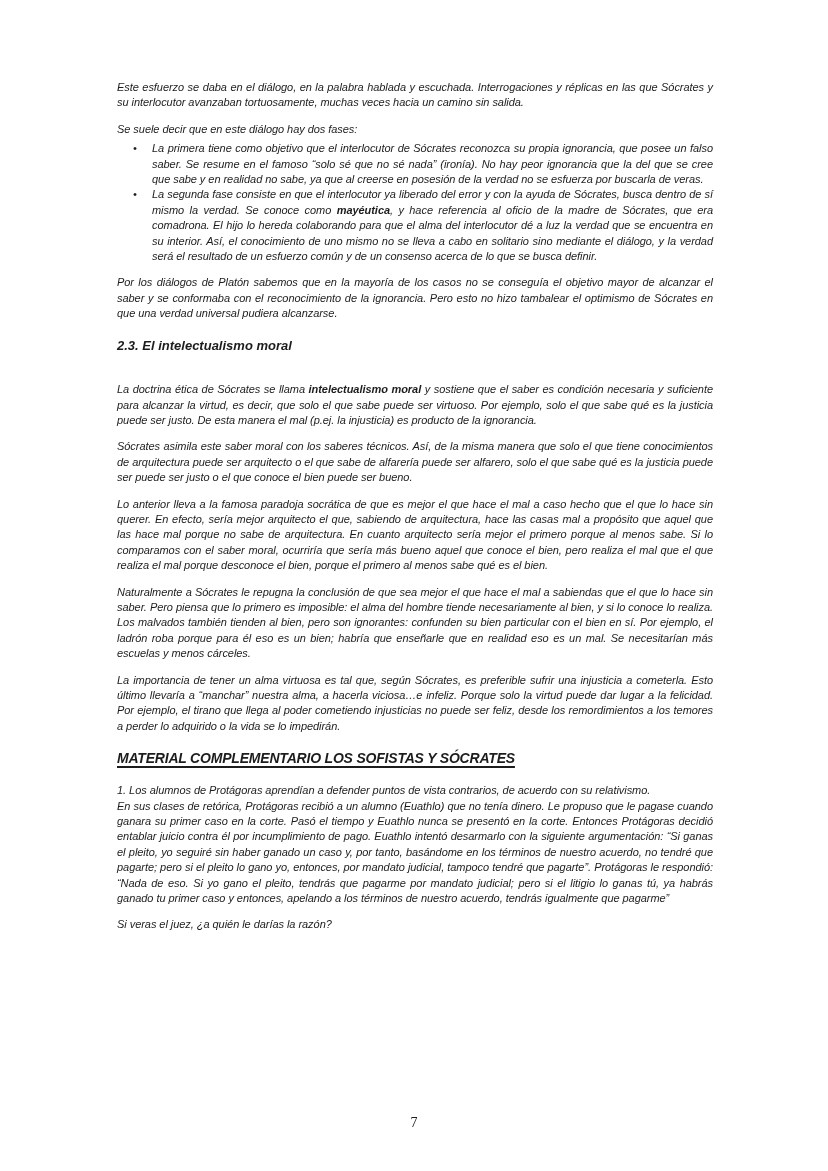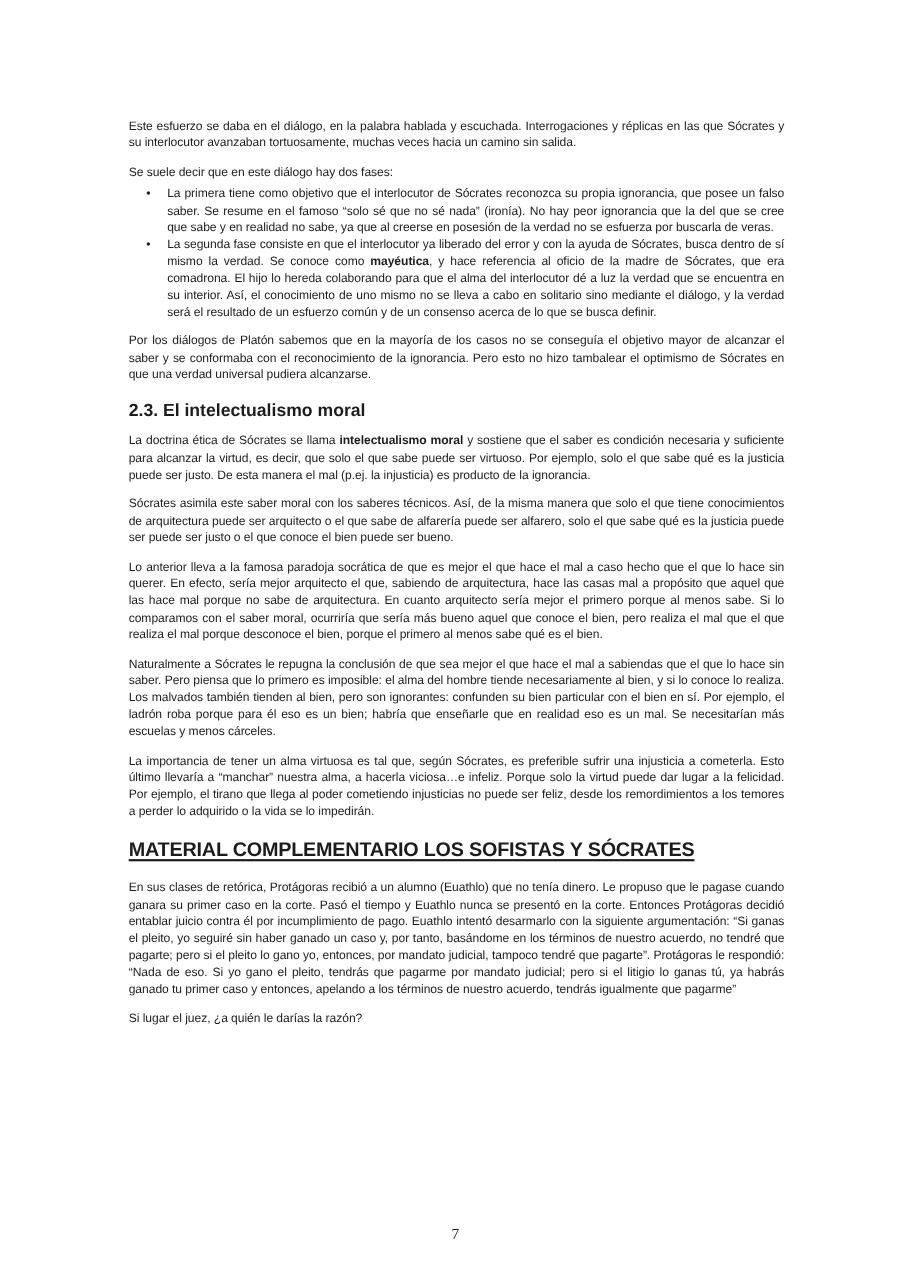--- a/index.html
+++ b/index.html
@@ -3,37 +3,37 @@
 <meta charset="utf-8">
 <style>
   * { box-sizing: border-box; }
   html, body { margin: 0; padding: 0; background: #ffffff; }
   .page {
     width: 828px; height: 1171px; background: #ffffff;
     position: relative; overflow: hidden;
     font-family: "Liberation Sans", sans-serif;
     color: #1c1c1c;
   }
-  .content { position: absolute; left: 117px; top: 108px; width: 596px; }
+  .content { position: absolute; left: 117px; top: 80px; width: 596px; font-style: italic; }
   .para {
     font-size: 11px; line-height: 15.4px; letter-spacing: -0.05px;
     text-align: justify; margin: 0 0 11px 0;
   }
   .para.no-gap { margin-bottom: 4px; }
   .bullets { list-style: none; margin: 0 0 11px 0; padding: 0; }
   .bullets li {
     position: relative; padding-left: 35px;
     font-size: 11px; line-height: 15.4px; letter-spacing: -0.05px;
     text-align: justify;
   }
   .bullet-marker { position: absolute; left: 16px; top: 0; }
   .run-bold { font-weight: bold; }
-  .subheading { font-size: 16px; font-weight: bold; margin: 16px 0 13px 0; line-height: 15.4px; }
+  .subheading { font-size: 13px; font-weight: bold; margin: 16px 0 29px 0; line-height: 15.4px; }
   .main-heading {
-    font-size: 18px; font-weight: bold; letter-spacing: -0.2px;
+    font-size: 14px; font-weight: bold; letter-spacing: -0.2px;
     margin: 16px 0 17px 0; white-space: nowrap;
     text-decoration: underline; text-decoration-thickness: 1.8px; text-underline-offset: 3px;
   }
   .block-line { display: block; }
   .page-number {
     position: absolute; left: 0; right: 0; bottom: 40px;
     text-align: center; font-family: "Liberation Serif", serif;
     font-size: 14px; color: #1c1c1c;
   }
 </style>
@@ -63,21 +63,22 @@
     <p class="para">Lo anterior lleva a la famosa paradoja socrática de que es mejor el que hace el mal a caso hecho que el que lo hace sin querer. En efecto, sería mejor arquitecto el que, sabiendo de arquitectura, hace las casas mal a propósito que aquel que las hace mal porque no sabe de arquitectura. En cuanto arquitecto sería mejor el primero porque al menos sabe. Si lo comparamos con el saber moral, ocurriría que sería más bueno aquel que conoce el bien, pero realiza el mal que el que realiza el mal porque desconoce el bien, porque el primero al menos sabe qué es el bien.</p>
 
     <p class="para">Naturalmente a Sócrates le repugna la conclusión de que sea mejor el que hace el mal a sabiendas que el que lo hace sin saber. Pero piensa que lo primero es imposible: el alma del hombre tiende necesariamente al bien, y si lo conoce lo realiza. Los malvados también tienden al bien, pero son ignorantes: confunden su bien particular con el bien en sí. Por ejemplo, el ladrón roba porque para él eso es un bien; habría que enseñarle que en realidad eso es un mal. Se necesitarían más escuelas y menos cárceles.</p>
 
     <p class="para">La importancia de tener un alma virtuosa es tal que, según Sócrates, es preferible sufrir una injusticia a cometerla. Esto último llevaría a “manchar” nuestra alma, a hacerla viciosa…e infeliz. Porque solo la virtud puede dar lugar a la felicidad. Por ejemplo, el tirano que llega al poder cometiendo injusticias no puede ser feliz, desde los remordimientos a los temores a perder lo adquirido o la vida se lo impedirán.</p>
 
 
     <h1 class="main-heading">MATERIAL COMPLEMENTARIO LOS SOFISTAS Y SÓCRATES</h1>
 
     <p class="para">
+        <span class="block-line">1. Los alumnos de Protágoras aprendían a defender puntos de vista contrarios, de acuerdo con su relativismo.</span>
         <span class="block-line">En sus clases de retórica, Protágoras recibió a un alumno (Euathlo) que no tenía dinero. Le propuso que le pagase cuando ganara su primer caso en la corte. Pasó el tiempo y Euathlo nunca se presentó en la corte. Entonces Protágoras decidió entablar juicio contra él por incumplimiento de pago. Euathlo intentó desarmarlo con la siguiente argumentación: “Si ganas el pleito, yo seguiré sin haber ganado un caso y, por tanto, basándome en los términos de nuestro acuerdo, no tendré que pagarte; pero si el pleito lo gano yo, entonces, por mandato judicial, tampoco tendré que pagarte”. Protágoras le respondió: “Nada de eso. Si yo gano el pleito, tendrás que pagarme por mandato judicial; pero si el litigio lo ganas tú, ya habrás ganado tu primer caso y entonces, apelando a los términos de nuestro acuerdo, tendrás igualmente que pagarme”</span>
       </p>
 
-    <p class="para">Si lugar el juez, ¿a quién le darías la razón?</p>
+    <p class="para">Si veras el juez, ¿a quién le darías la razón?</p>
 
   </div>
 
   <div class="page-number">7</div>
 </div>
 
 </body></html>

